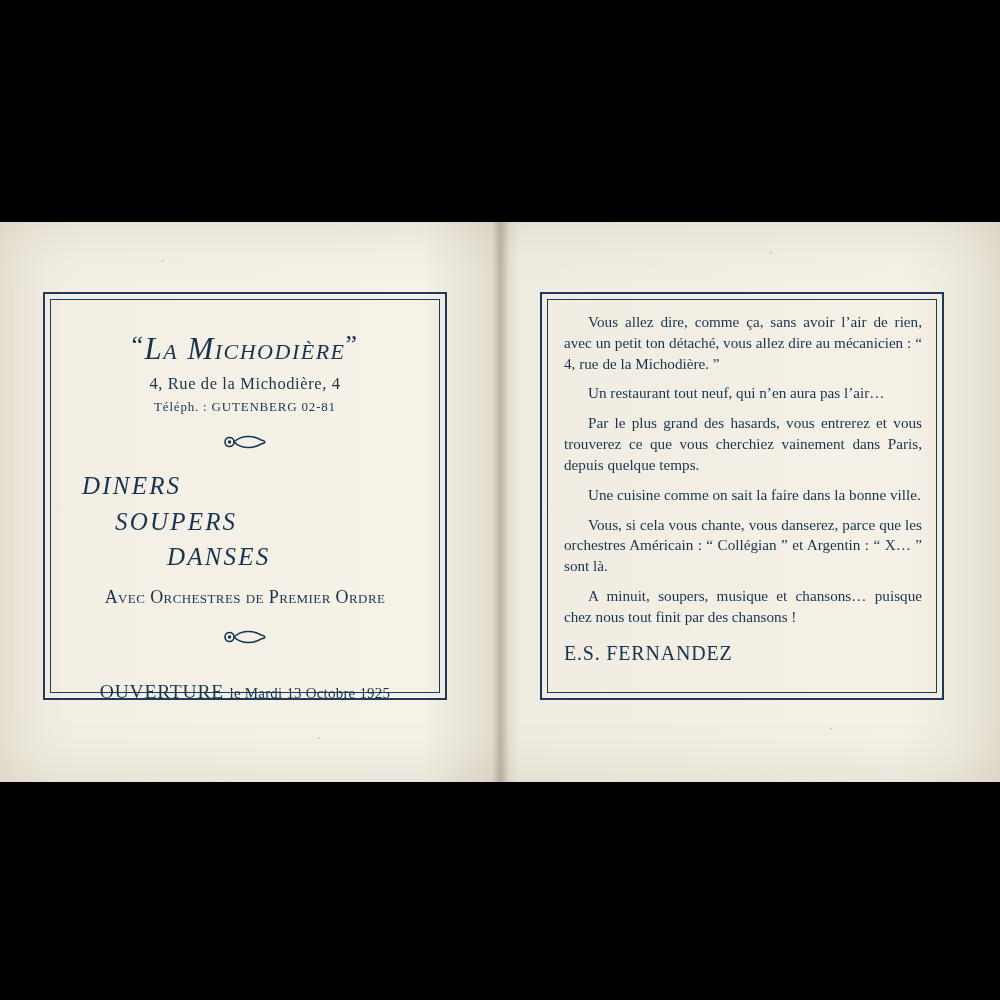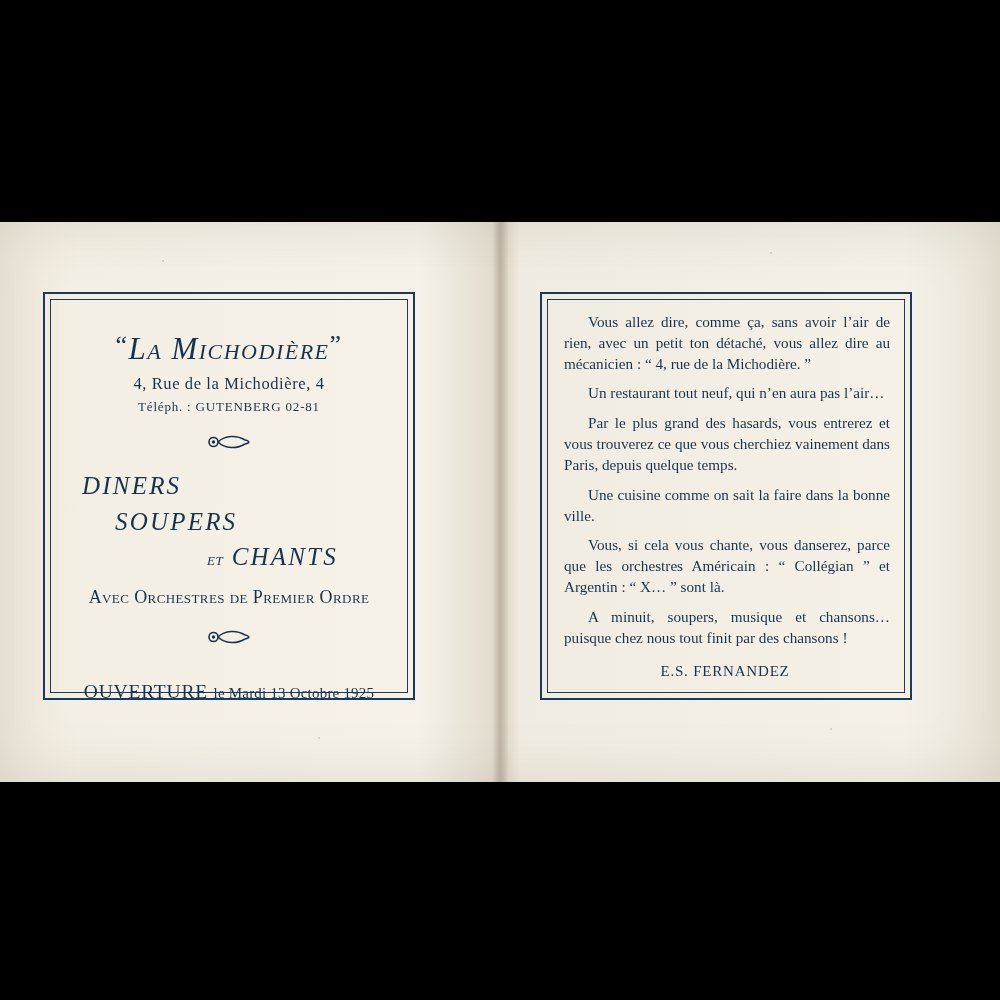--- a/index.html
+++ b/index.html
@@ -39,21 +39,21 @@
     position: absolute;
     left: 492px;
     top: 0;
     width: 16px;
     height: 100%;
     background: linear-gradient(90deg, rgba(150,140,120,0.0), rgba(120,110,90,0.35), rgba(150,140,120,0.05));
   }
   .panel {
     position: absolute;
     top: 70px;
-    width: 372px;
+    width: 404px;
     height: 408px;
     border: 2px solid #1c3a5e;
     padding: 0;
     box-sizing: border-box;
   }
   .panel .inner-border {
     position: absolute;
     left: 5px;
     top: 5px;
     right: 5px;
@@ -152,22 +152,22 @@
   .para {
     font-size: 15.2px;
     line-height: 1.37;
     text-align: justify;
     text-indent: 24px;
     margin: 0 0 9px 0;
     color: #17344f;
   }
   .signature {
     margin-top: 14px;
-    text-align: center;
-    font-size: 15px;
+    text-align: left;
+    font-size: 20px;
     letter-spacing: 0.8px;
     font-variant: small-caps;
     color: #17344f;
     padding-right: 4px;
   }
 
   
   .speck {
     position: absolute;
     background: rgba(90,80,60,0.25);
@@ -209,24 +209,21 @@
               <path d="M17 9 C24 16, 36 16, 44 11"></path>
               <path d="M44 7 C49 8, 49 10, 44 11"></path>
             </g>
             <circle cx="12.5" cy="9" r="1.7" fill="#17344f"></circle>
           </svg>
         </div>
 
         <div class="services">
           <div class="s1">DINERS</div>
           <div class="s2">SOUPERS</div>
-          <div class="s4">
-            <span class="et">et</span>
-            <span>CHANTS</span>
-          </div>
+          <div class="s3">DANSES</div>
         </div>
 
         <div class="orchestras">Avec Orchestres de Premier Ordre</div>
 
         <div class="ornament" id="orn2">
           <svg width="56" height="18" viewBox="0 0 56 18" aria-hidden="true">
             <g fill="none" stroke="#17344f" stroke-width="1.6">
               <path d="M8 9 C8 3, 17 3, 17 9 C17 15, 8 15, 8 9 Z"></path>
               <path d="M17 9 C24 2, 36 2, 44 7"></path>
               <path d="M17 9 C24 16, 36 16, 44 11"></path>

